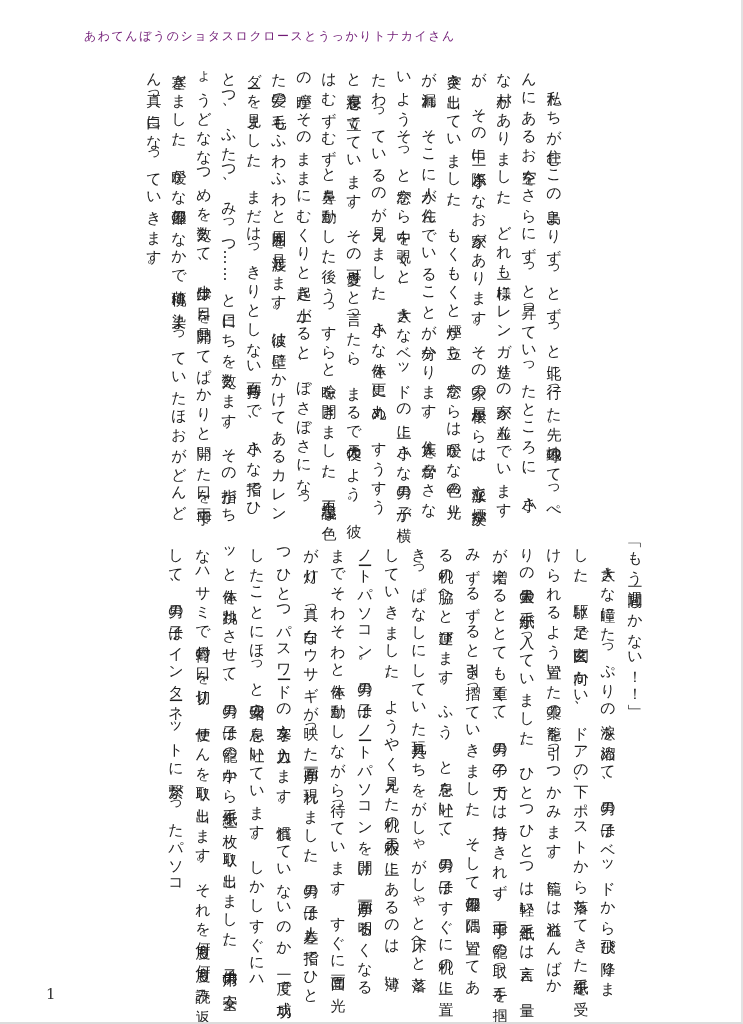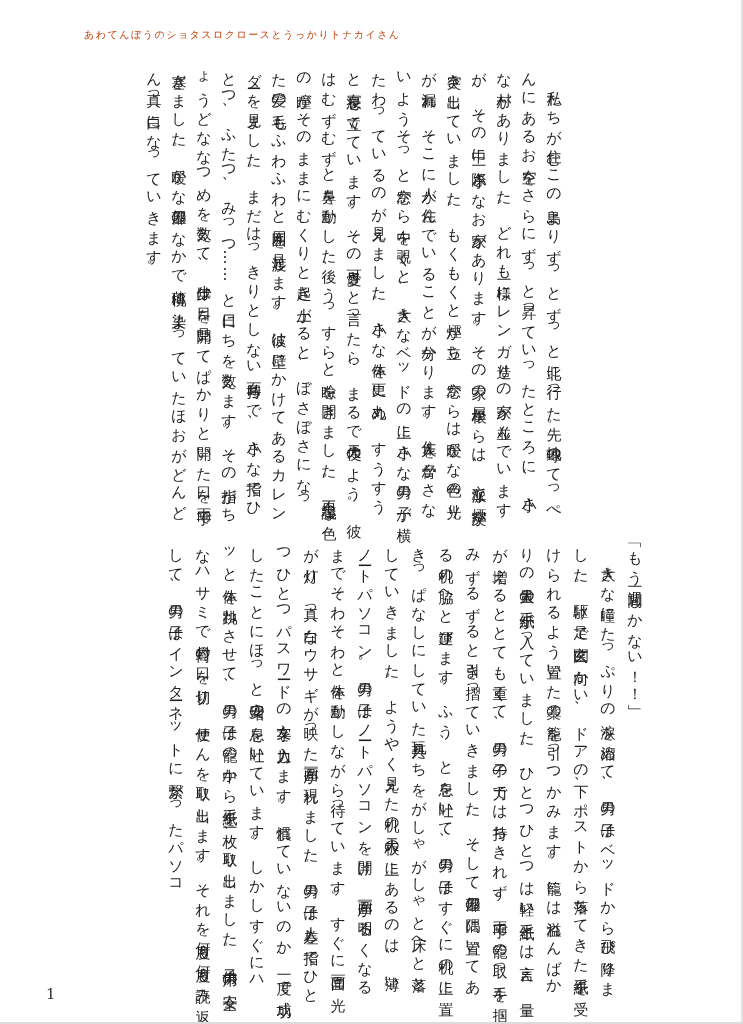--- a/index.html
+++ b/index.html
@@ -16,23 +16,23 @@
     color: #1c1c1c;
     overflow: hidden;
     box-sizing: border-box;
     border-right: 2px solid #e2e2e2;
     border-bottom: 2px solid #dcdcdc;
   }
   .doc-title {
     position: absolute;
     left: 84px;
     top: 28px;
-    font-size: 10px;
+    font-size: 12px;
     letter-spacing: 1.5px;
-    color: #c2410c;
+    color: #701a75;
     white-space: nowrap;
   }
   .vtext {
     position: absolute;
     writing-mode: vertical-rl;
     text-orientation: mixed;
     font-size: 15px;
     color: #1e1e1e;
     letter-spacing: 2px;
   }

